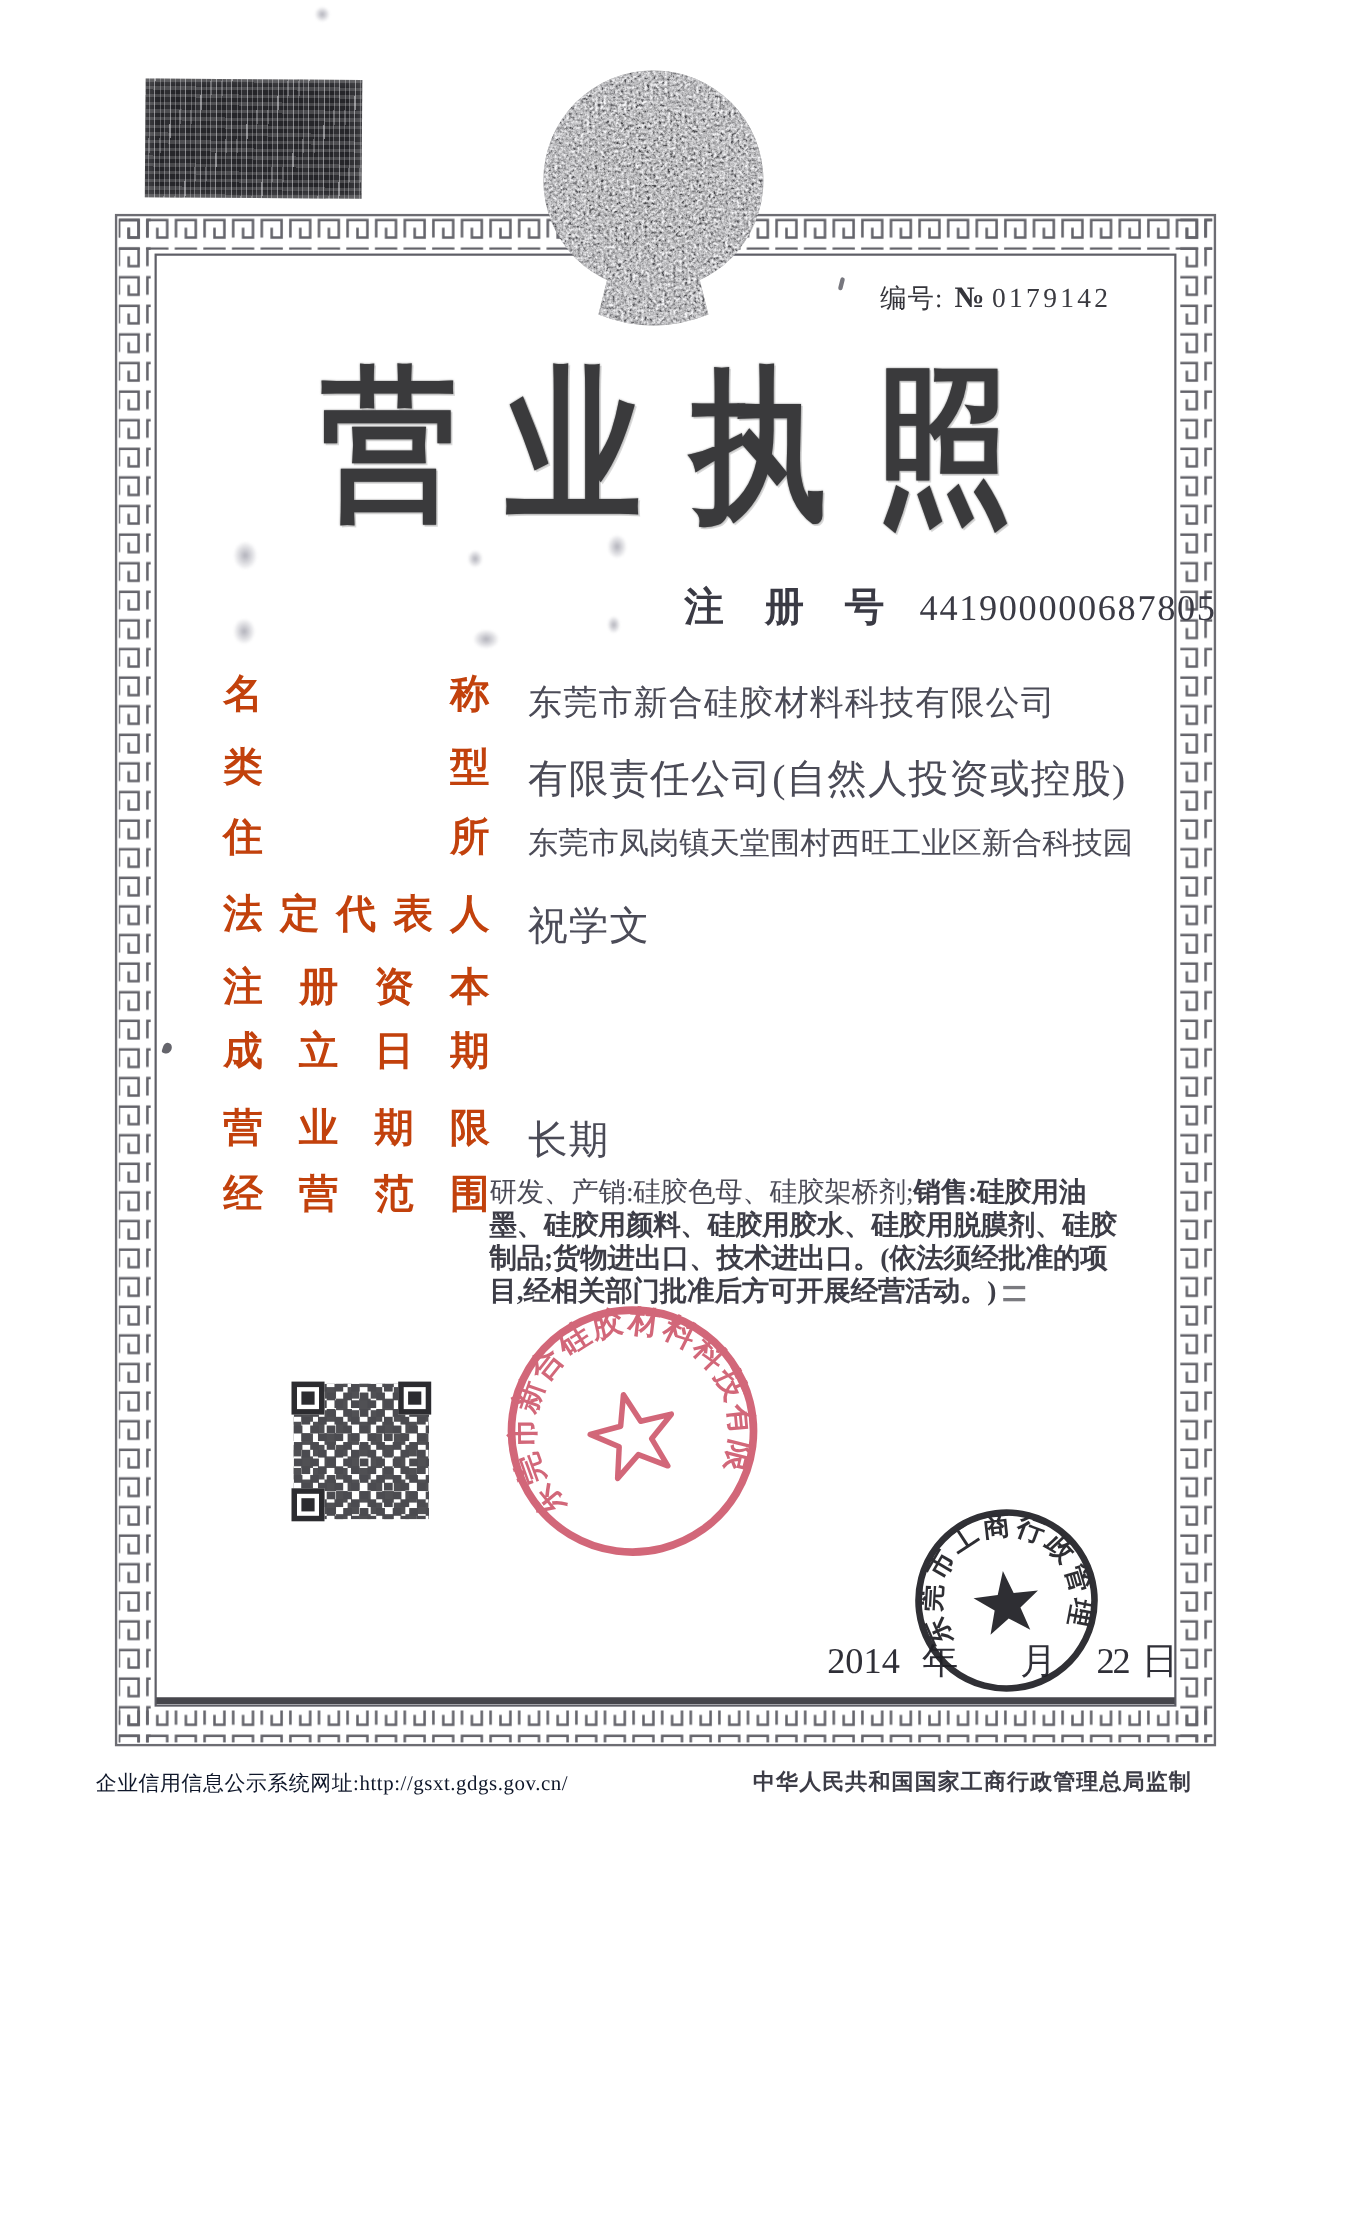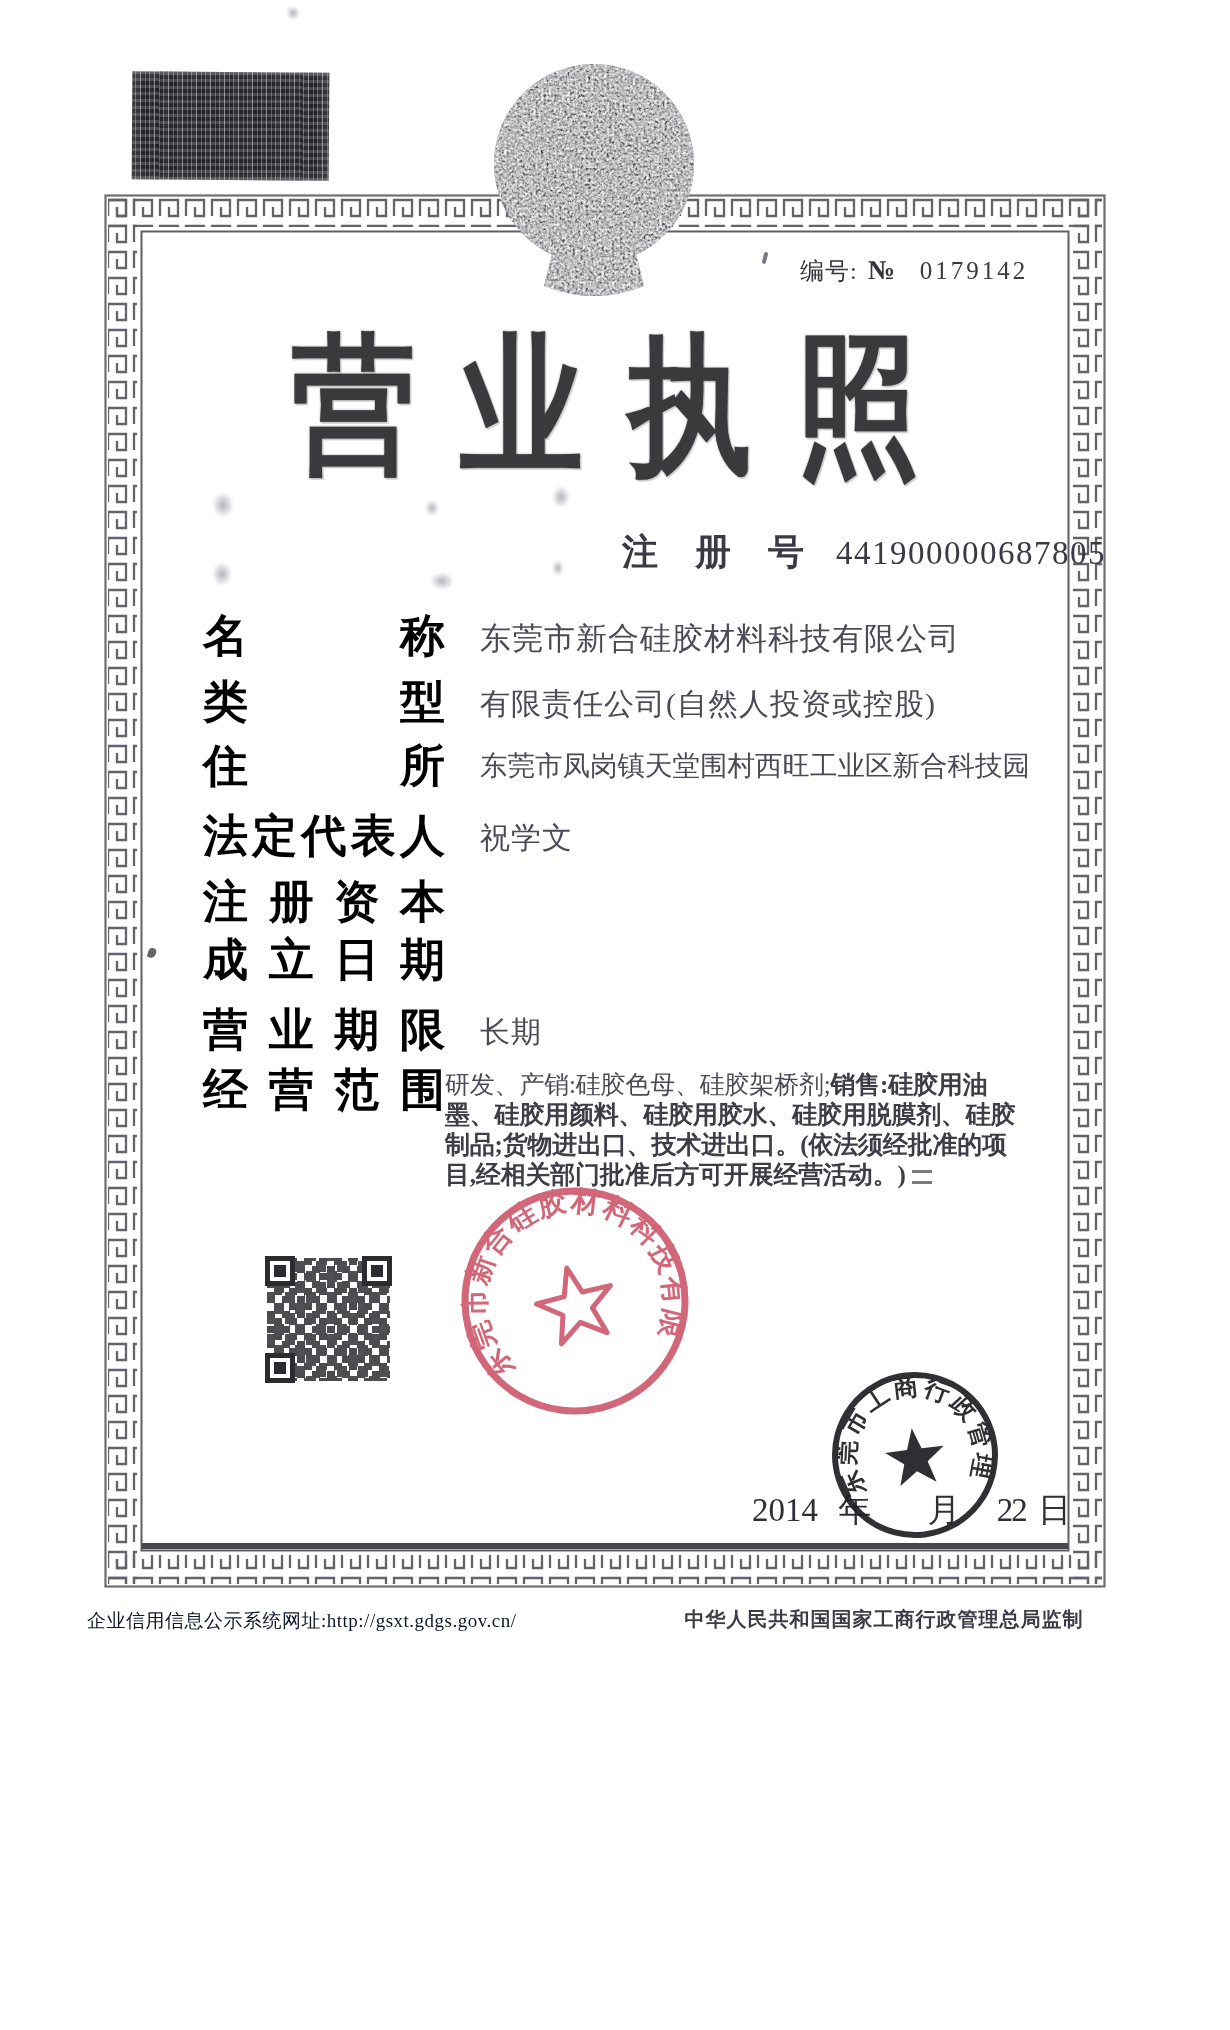--- a/index.html
+++ b/index.html
@@ -10,38 +10,38 @@
   
   .barcode{left:132px;top:72px;width:197px;height:108px;transform:rotate(.4deg);
     background:
       repeating-linear-gradient(0deg, rgba(255,255,255,.16) 0 3px, rgba(0,0,0,0) 3px 7px),
       repeating-linear-gradient(90deg,#242428 0 3px,#6a6a6e 3px 4px,#2e2e32 4px 8px,#8a8a8e 8px 9px,#26262a 9px 13px,#5f5f63 13px 14px);
     box-shadow:inset 0 0 12px rgba(255,255,255,.25);}
 
   
   .serial{left:800px;top:255px;font-size:24px;color:#35353b;white-space:nowrap;letter-spacing:1px;}
   .serial .no-sign{font-weight:700;font-size:27px;margin:0 6px 0 10px;}
-  .serial .no-digits{font-size:25px;letter-spacing:3px;color:#3a3a40;margin-left:18px;}
+  .serial .no-digits{font-size:25px;letter-spacing:3px;color:#3a3a40;}
 
   
   .title{left:292px;top:330px;font-family:"DejaVu Sans","Liberation Sans",sans-serif;
     font-size:150px;line-height:1;font-weight:800;color:#3a3a3c;letter-spacing:55px;
     transform:scaleX(.82);transform-origin:left top;white-space:nowrap;
     text-shadow:0 0 2px rgba(70,70,70,.8),2px 2px 0 rgba(120,120,120,.25);}
 
   
   .regline{left:622px;top:528px;white-space:nowrap;}
   .regline .rlabel{font-size:36px;font-weight:600;letter-spacing:14px;color:#3a3a44;text-align:center;}
   .regline .rvalue{font-size:33px;letter-spacing:1.5px;color:#3a3a44;margin-left:14px;}
 
   
   .frow{position:absolute;left:203px;display:flex;align-items:flex-start;}
-  .flabel{width:242px;font-size:45px;font-weight:700;color:#000000;
+  .flabel{width:242px;font-size:36px;font-weight:700;color:#c2410c;
           text-align:justify;text-align-last:justify;line-height:1.1;flex:0 0 242px;}
-  .fvalue{margin-left:35px;font-size:30px;color:#4b4b57;letter-spacing:1px;padding-top:6px;white-space:nowrap;}
+  .fvalue{margin-left:35px;font-size:36px;color:#4b4b57;letter-spacing:1px;padding-top:6px;white-space:nowrap;}
   .fvalue.addr{font-size:27.5px;letter-spacing:0;}
   .scopewrap{width:578px;font-size:25px;line-height:30px;color:#4b4b57;
              letter-spacing:-.2px;padding-top:4px;white-space:normal;}
   .scopewrap .bold{font-weight:700;color:#3d3d47;}
   .dblline{display:inline-block;width:20px;height:8px;border-top:3px solid #5a5a60;
            border-bottom:3px solid #5a5a60;margin-left:6px;vertical-align:middle;opacity:.8;}
 
   
   .qr{left:262px;top:1253px;width:133px;height:133px;background:#fff;}
   .qr .qrnoise{position:absolute;inset:5px;

